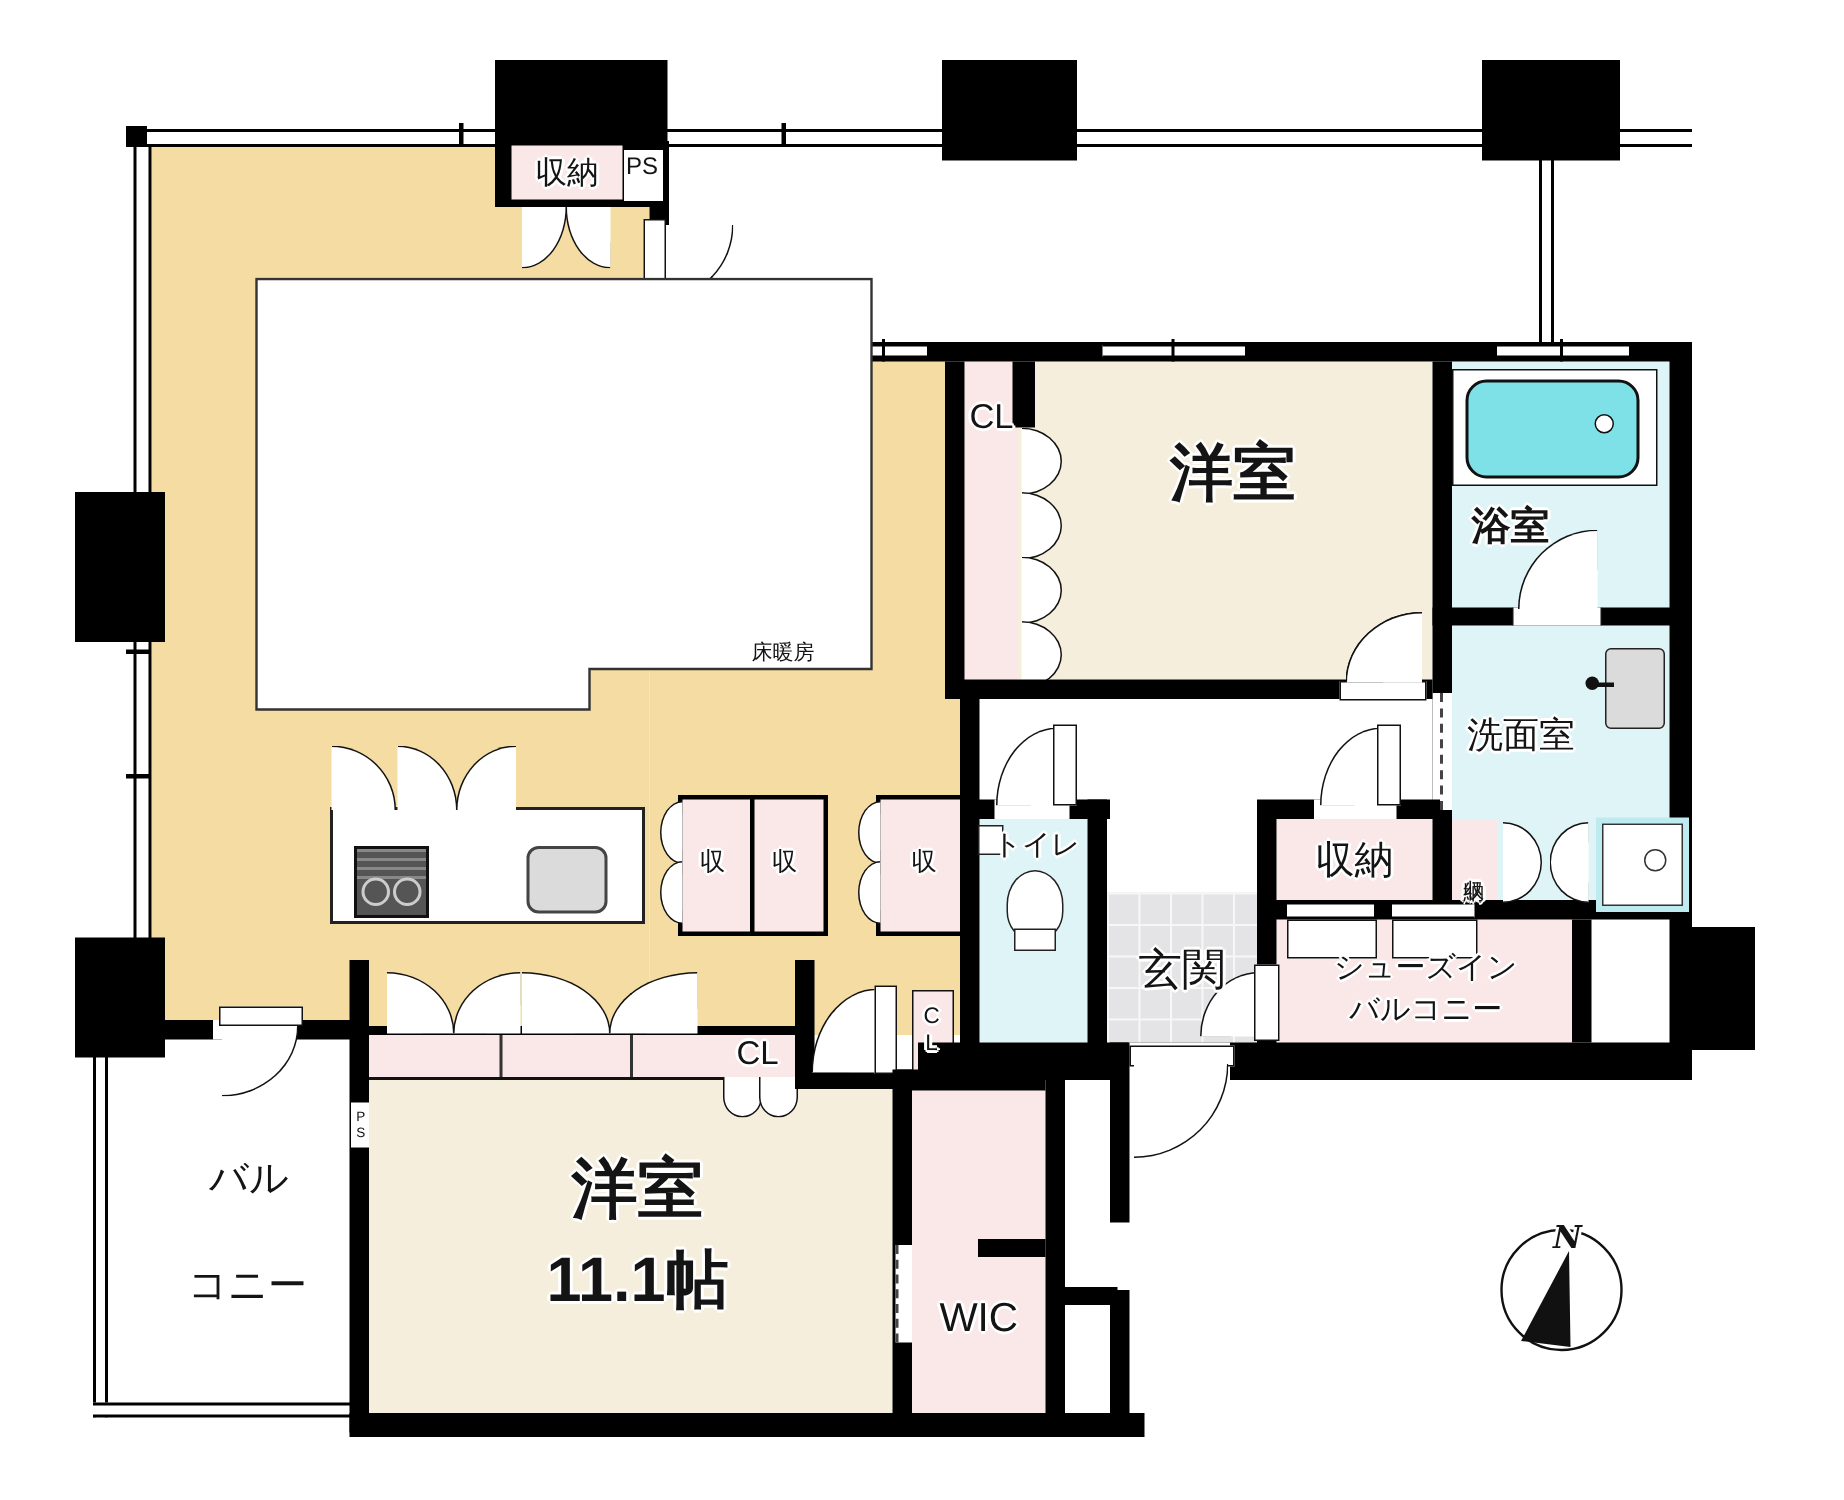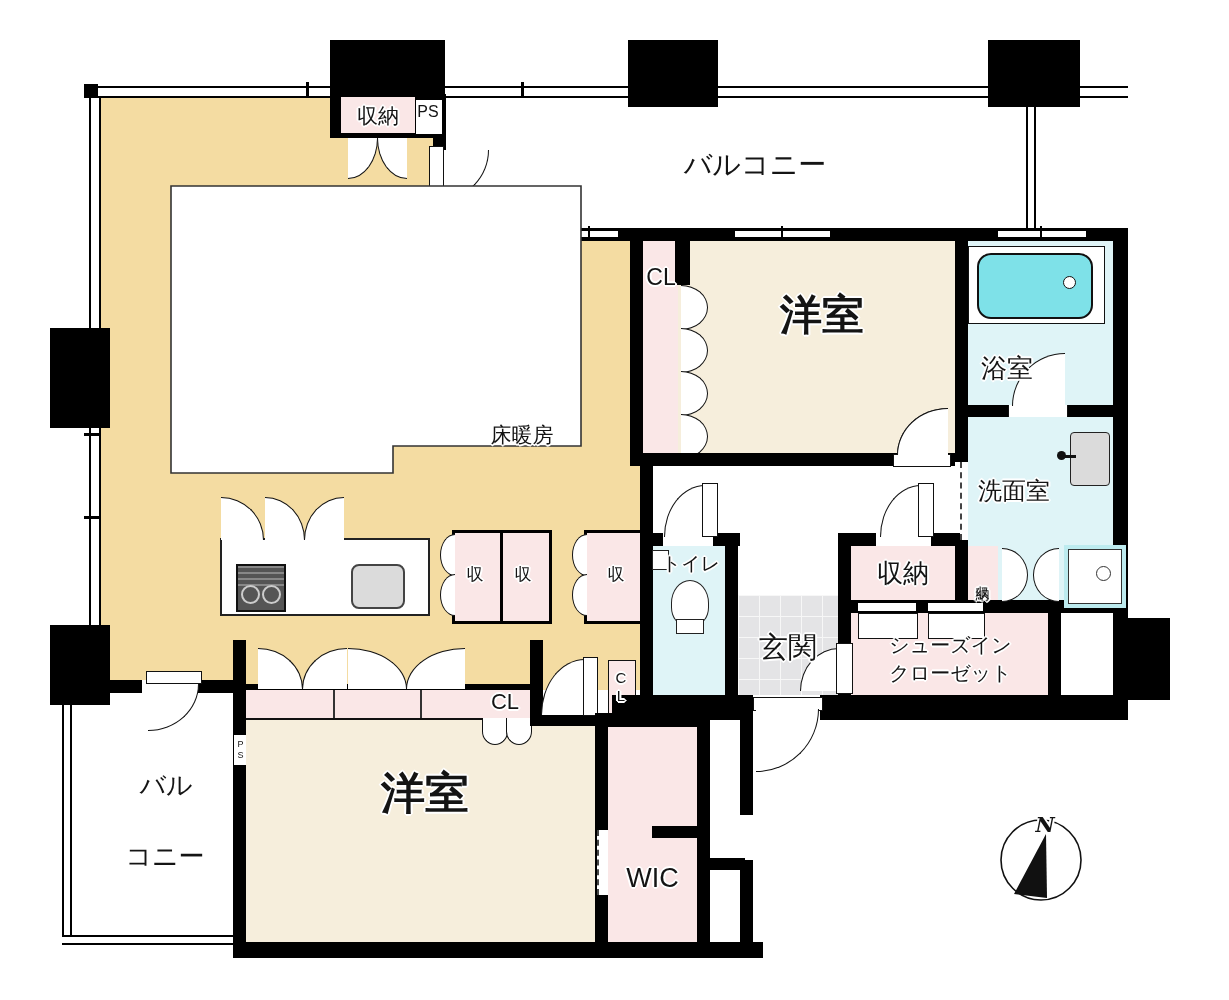--- a/index.html
+++ b/index.html
@@ -208,38 +208,38 @@
   <div class="arc tl" style="left:304px;top:497px;width:39px;height:42px;"></div>
 
   <div class="arc tl" style="left:897px;top:408px;width:50px;height:46px;"></div>
 
   <svg class="abs" style="left:995px;top:812px;" width="95" height="95" viewBox="0 0 95 95">
     <circle cx="46" cy="48" r="40" fill="#fff" stroke="#111" stroke-width="1.6"></circle>
     <path d="M51 22 L19 82 L52 86 Z" fill="#111"></path>
   </svg>
   <div class="lbl" style="left:1030px;top:812px;width:30px;height:24px;font-size:21px;font-style:italic;font-family:'DejaVu Serif',serif;">N</div>
 
-  <div class="lbl" style="left:640px;top:146px;width:230px;height:38px;font-size:28px;font-weight:normal;">バルコニー</div>
   <div class="lbl" style="left:341px;top:99px;width:74px;height:32px;font-size:21px;font-weight:normal;">収納</div>
   <div class="lbl" style="left:412px;top:99px;width:32px;height:26px;font-size:16px;font-weight:normal;">PS</div>
   <div class="lbl" style="left:638px;top:262px;width:46px;height:30px;font-size:23px;font-weight:normal;">CL</div>
   <div class="lbl" style="left:712px;top:290px;width:220px;height:50px;font-size:42px;">洋室</div>
-  <div class="lbl" style="left:962px;top:352px;width:90px;height:32px;font-size:26px;font-weight:normal;">浴室</div>
-  <div class="lbl" style="left:472px;top:422px;width:100px;height:24px;font-size:21px;font-weight:normal;">床暖房</div>
+  <div class="lbl" style="left:962px;top:334px;width:90px;height:32px;font-size:26px;font-weight:bold;">浴室</div>
+  <div class="lbl" style="left:472px;top:422px;width:100px;height:24px;font-size:14px;font-weight:normal;">床暖房</div>
   <div class="lbl" style="left:958px;top:476px;width:112px;height:30px;font-size:24px;font-weight:normal;">洗面室</div>
   <div class="lbl" style="left:452px;top:560px;width:46px;height:28px;font-size:17px;font-weight:normal;">収</div>
   <div class="lbl" style="left:500px;top:560px;width:46px;height:28px;font-size:17px;font-weight:normal;">収</div>
   <div class="lbl" style="left:592px;top:560px;width:48px;height:28px;font-size:17px;font-weight:normal;">収</div>
   <div class="lbl" style="left:655px;top:550px;width:72px;height:26px;font-size:19px;font-weight:normal;">トイレ</div>
   <div class="lbl" style="left:851px;top:556px;width:104px;height:34px;font-size:26px;font-weight:normal;">収納</div>
   <div class="lbl vert" style="left:968px;top:550px;width:30px;height:52px;font-size:14px;font-weight:normal;">収納</div>
   <div class="lbl" style="left:742px;top:628px;width:92px;height:38px;font-size:29px;font-weight:normal;">玄関</div>
   <div class="lbl" style="left:858px;top:632px;width:185px;height:26px;font-size:20px;font-weight:normal;text-align:center;">シューズイン</div>
-  <div class="lbl" style="left:858px;top:660px;width:185px;height:26px;font-size:20px;font-weight:normal;">クローゼット</div>
+  <div class="lbl" style="left:858px;top:660px;width:185px;height:26px;font-size:20px;font-weight:normal;">バルコニー</div>
   <div class="lbl" style="left:480px;top:688px;width:50px;height:28px;font-size:22px;font-weight:normal;">CL</div>
   <div class="lbl vert" style="left:610px;top:664px;width:22px;height:46px;font-size:15px;font-weight:normal;">CL</div>
   <div class="lbl vert" style="left:234px;top:736px;width:12px;height:28px;font-size:9px;font-weight:normal;text-shadow:none;">PS</div>
   <div class="lbl" style="left:108px;top:768px;width:116px;height:34px;font-size:26px;font-weight:normal;">バル</div>
   <div class="lbl" style="left:100px;top:839px;width:130px;height:34px;font-size:26px;font-weight:normal;">コニー</div>
   <div class="lbl" style="left:325px;top:766px;width:200px;height:54px;font-size:44px;">洋室</div>
+  <div class="lbl" style="left:305px;top:828px;width:240px;height:50px;font-size:42px;">11.1帖</div>
   <div class="lbl" style="left:608px;top:858px;width:89px;height:40px;font-size:27px;font-weight:normal;">WIC</div>
 
 </div>
 
 </body></html>

